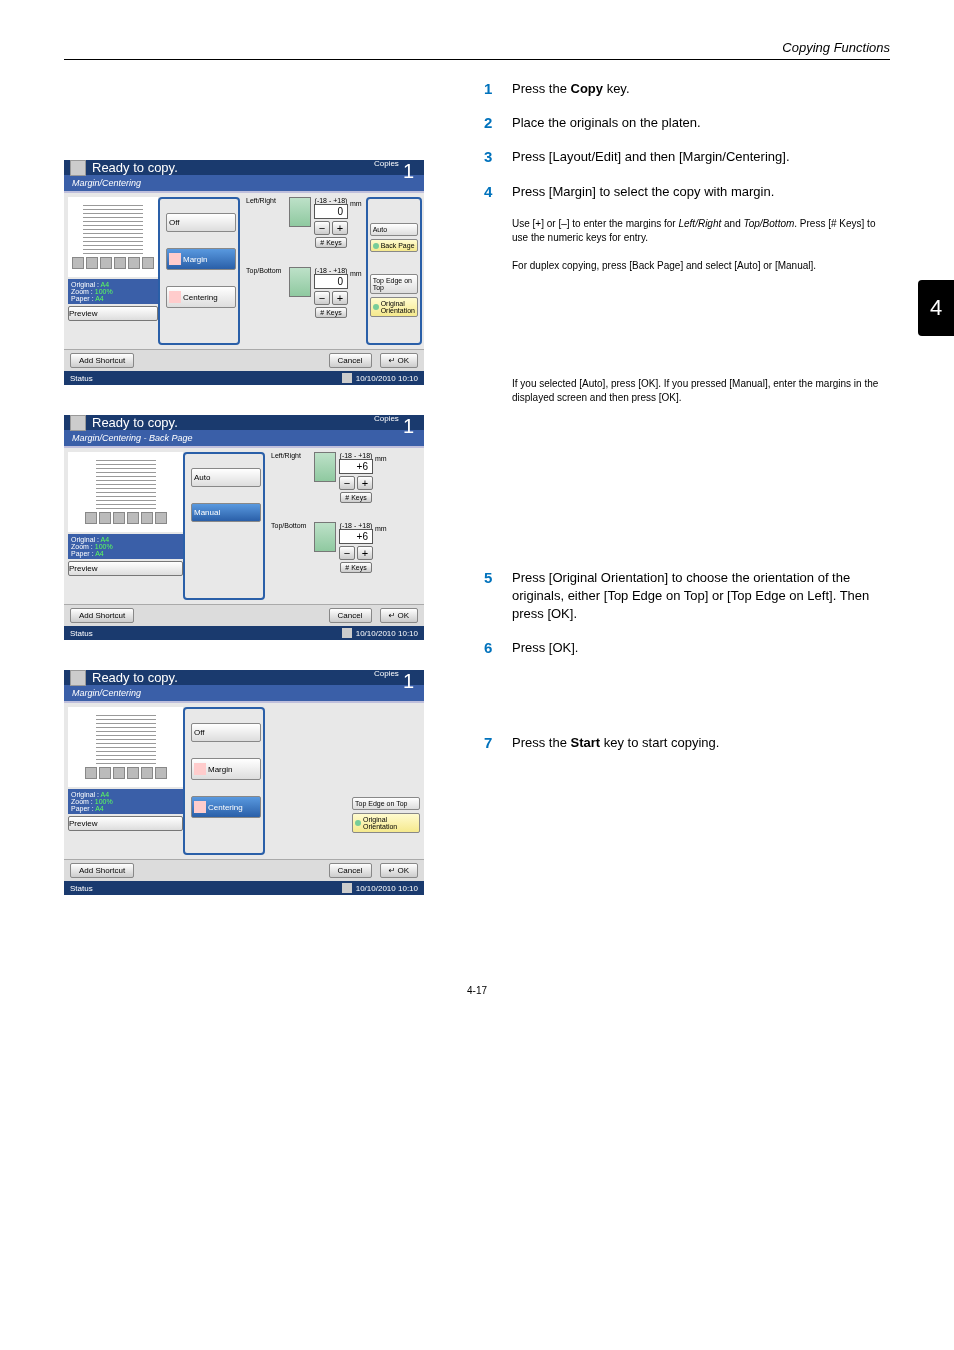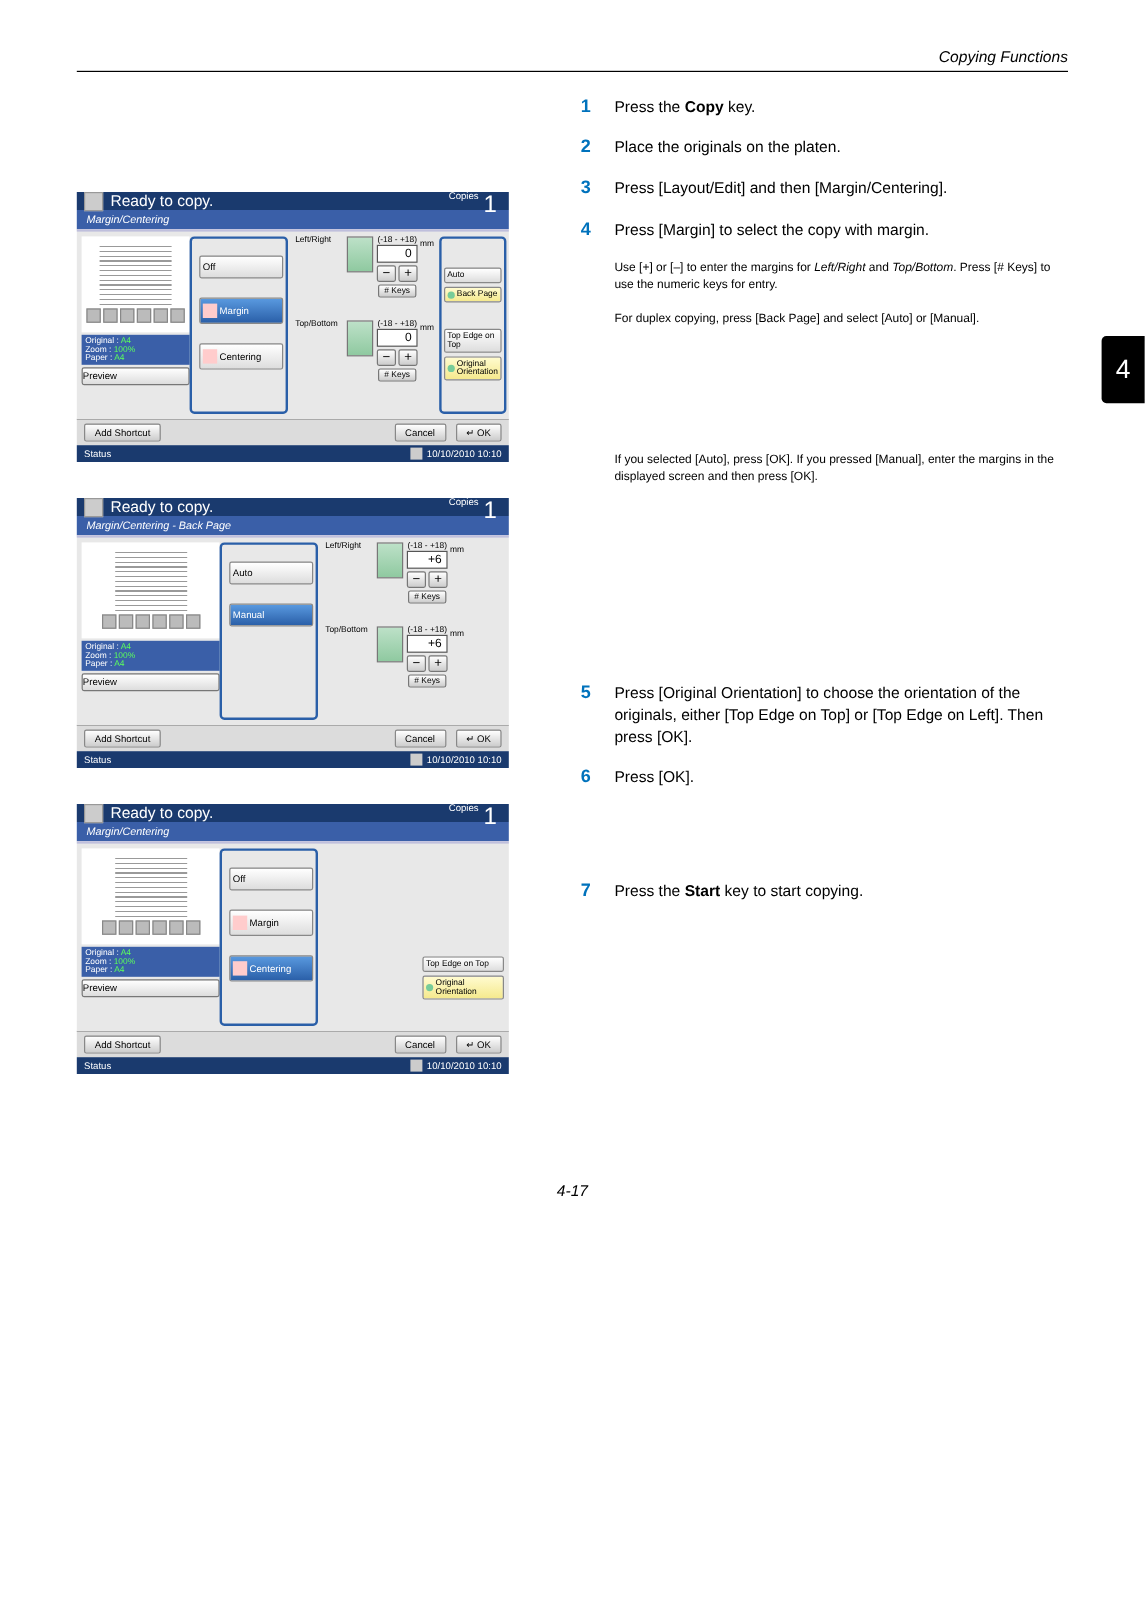--- a/index.html
+++ b/index.html
@@ -8,21 +8,21 @@
   .header-right { text-align: right; font-style: italic; font-size: 13px; }
   .hr-line { border: none; border-top: 1px solid #000; margin: 4px 0 20px 0; }
   .intro { font-size: 13px; margin-bottom: 24px; }
   .content { display: flex; }
   .left-col { width: 370px; flex-shrink: 0; padding-top: 80px; }
   .right-col { flex: 1; padding-left: 50px; }
   .right-col .row { display: flex; margin-bottom: 16px; }
   .right-col .num { color: #0072bc; font-weight: bold; width: 28px; font-size: 15px; flex-shrink: 0; }
   .right-col .txt { font-size: 13px; line-height: 1.4; }
   .right-col .sub { margin-left: 28px; margin-bottom: 14px; font-size: 10px; line-height: 1.4; }
-  .page-num { text-align: center; font-style: italic; font-size: 13px; margin-top: 60px; }
+  .page-num { text-align: center; font-size: 10px; margin-top: 60px; }
   .tab { position: absolute; right: 0; top: 280px; width: 36px; height: 56px; background: #000; color: #fff; font-size: 22px; display: flex; align-items: center; justify-content: center; border-radius: 4px 0 0 4px; }
 
   
   .panel { width: 360px; margin-bottom: 30px; background: #fff; font-size: 9px; }
   .panel-title { background: #1a3a6e; color: #fff; display: flex; height: 15px; padding-left: 6px; }
   .panel-title .pt-icon { width: 16px; height: 16px; background: #ccc; margin-right: 6px; border: 1px solid #999; }
   .panel-title .pt-text { font-size: 13px; flex: 1; }
   .panel-title .pt-right { font-size: 8px; margin-right: 4px; text-align: center; line-height: 1; }
   .panel-title .pt-num { font-size: 20px; margin-right: 10px; }
   .panel-sub { background: #3a5fa8; color: #fff; font-size: 9px; padding: 3px 8px; font-style: italic; }

